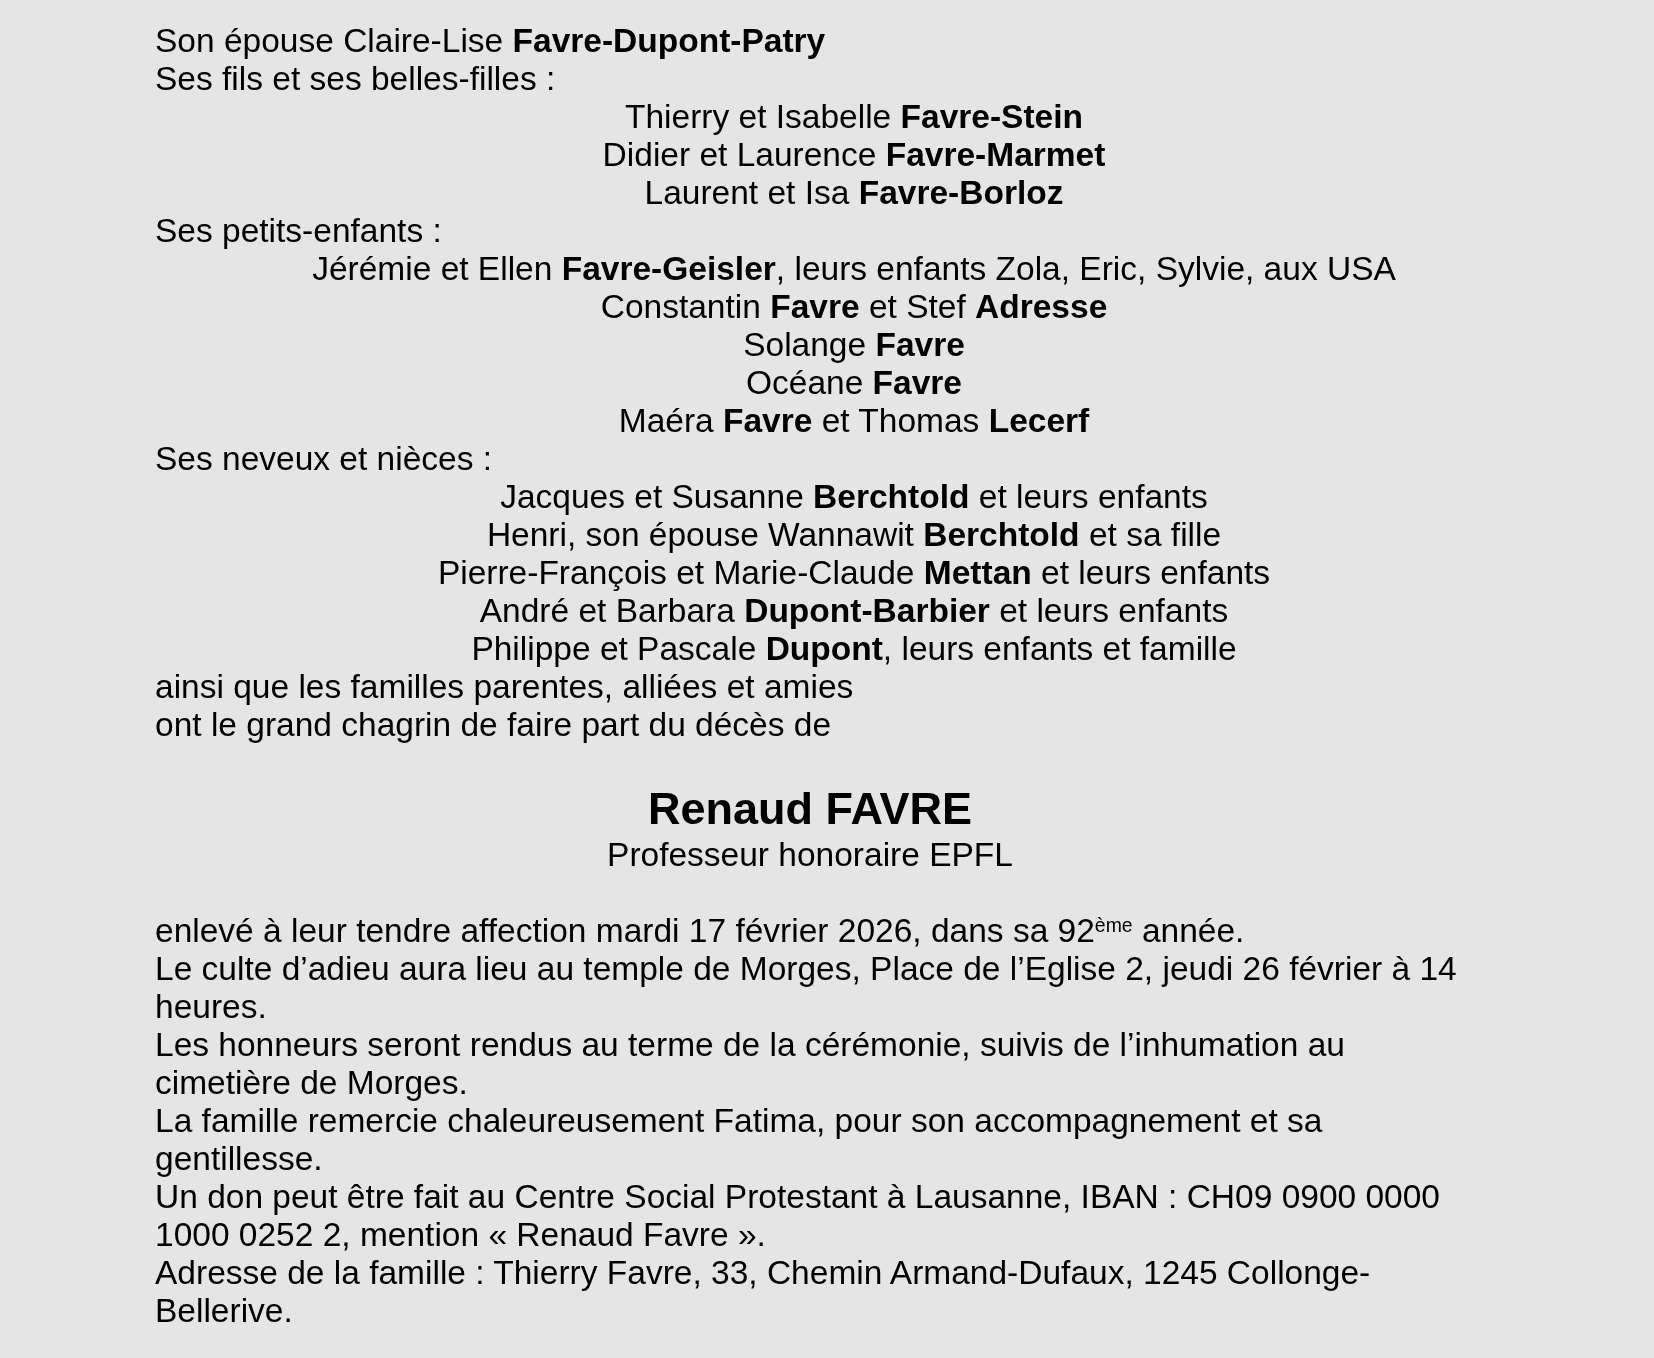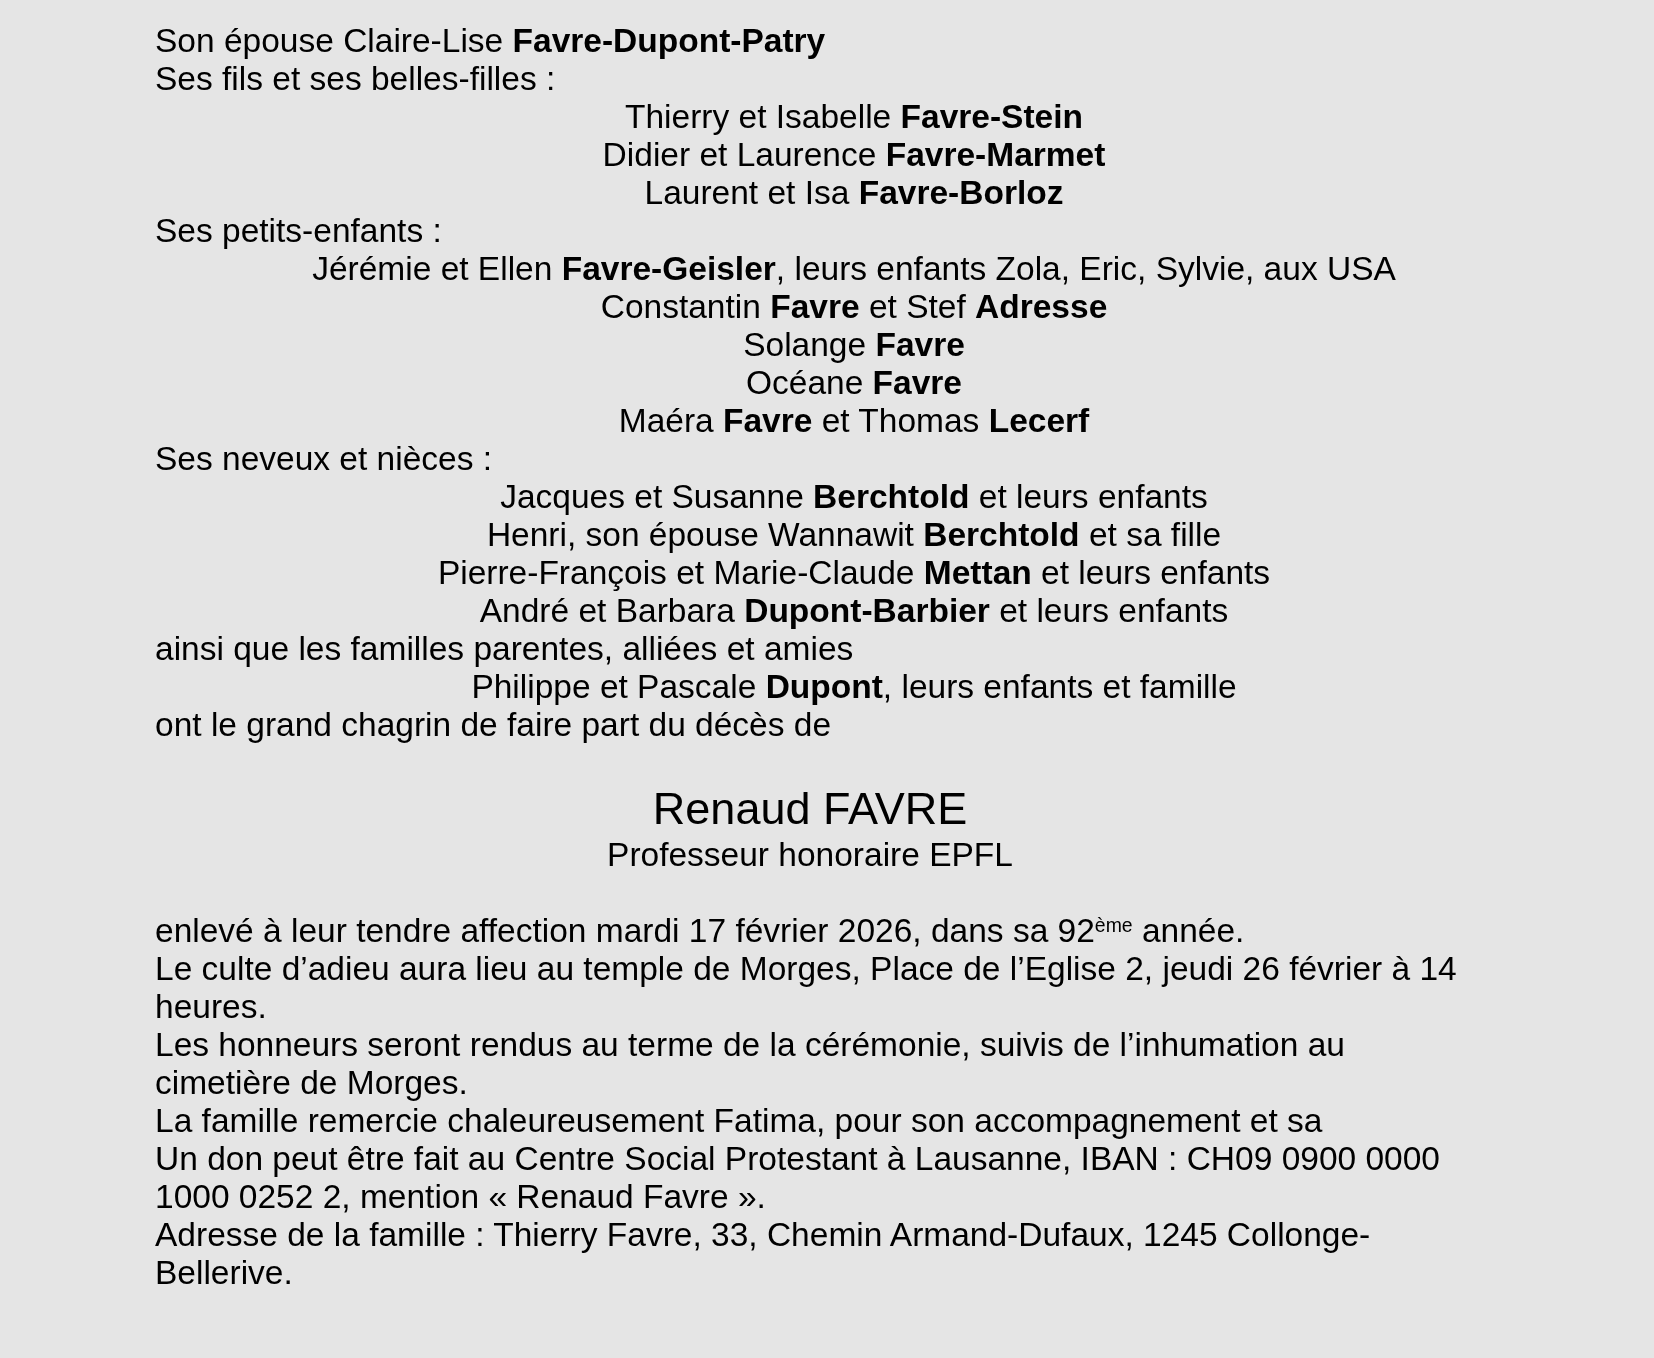--- a/index.html
+++ b/index.html
@@ -35,21 +35,21 @@
   }
   .bold {
     font-weight: bold;
   }
   .spacer {
     height: 38px;
   }
   .title-line {
     font-size: 45px;
     line-height: 54px;
-    font-weight: normal;
+    font-weight: bold;
     text-align: center;
     white-space: pre-wrap;
   }
   .subtitle-line {
     font-size: 33.5px;
     line-height: 38px;
     text-align: center;
     white-space: pre-wrap;
   }
   .line sup {
@@ -75,34 +75,35 @@
         <div class="line indent"><span>Jérémie et Ellen </span><span class="bold">Favre-Geisler</span><span>, leurs enfants Zola, Eric, Sylvie, aux USA</span></div>
         <div class="line indent"><span>Constantin </span><span class="bold">Favre</span><span> et Stef </span><span class="bold">Adresse</span></div>
         <div class="line indent"><span>Solange </span><span class="bold">Favre</span></div>
         <div class="line indent"><span>Océane </span><span class="bold">Favre</span></div>
         <div class="line indent"><span>Maéra </span><span class="bold">Favre</span><span> et Thomas </span><span class="bold">Lecerf</span></div>
         <div class="line"><span>Ses neveux et nièces :</span></div>
         <div class="line indent"><span>Jacques et Susanne </span><span class="bold">Berchtold</span><span> et leurs enfants</span></div>
         <div class="line indent"><span>Henri, son épouse Wannawit </span><span class="bold">Berchtold</span><span> et sa fille</span></div>
         <div class="line indent"><span>Pierre-François et Marie-Claude </span><span class="bold">Mettan</span><span> et leurs enfants</span></div>
         <div class="line indent"><span>André et Barbara </span><span class="bold">Dupont-Barbier</span><span> et leurs enfants</span></div>
+        <div class="line indent"><span>Philippe et Pascale </span><span class="bold">Dupont</span><span>, leurs enfants et famille</span></div>
         <div class="line"><span>ainsi que les familles parentes, alliées et amies</span></div>
-        <div class="line indent"><span>Philippe et Pascale </span><span class="bold">Dupont</span><span>, leurs enfants et famille</span></div>
         <div class="line"><span>ont le grand chagrin de faire part du décès de</span></div>
       </div>
     <div class="spacer"></div>
     <div class="title-line">Renaud FAVRE</div>
     <div class="subtitle-line">Professeur honoraire EPFL</div>
     <div class="spacer"></div>
     <div id="body-block">
         <div class="line"><span>enlevé à leur tendre affection mardi 17 février 2026, dans sa 92</span><sup>ème</sup><span> année.</span></div>
         <div class="line"><span>Le culte d’adieu aura lieu au temple de Morges, Place de l’Eglise 2, jeudi 26 février à 14</span></div>
         <div class="line"><span>heures.</span></div>
         <div class="line"><span>Les honneurs seront rendus au terme de la cérémonie, suivis de l’inhumation au</span></div>
         <div class="line"><span>cimetière de Morges.</span></div>
         <div class="line"><span>La famille remercie chaleureusement Fatima, pour son accompagnement et sa</span></div>
+        <div class="line"><span>gentillesse.</span></div>
         <div class="line"><span>Un don peut être fait au Centre Social Protestant à Lausanne, IBAN : CH09 0900 0000</span></div>
         <div class="line"><span>1000 0252 2, mention « Renaud Favre ».</span></div>
         <div class="line"><span>Adresse de la famille : Thierry Favre, 33, Chemin Armand-Dufaux, 1245 Collonge-</span></div>
         <div class="line"><span>Bellerive.</span></div>
       </div>
   </div>
 </div>
 
 </body></html>

